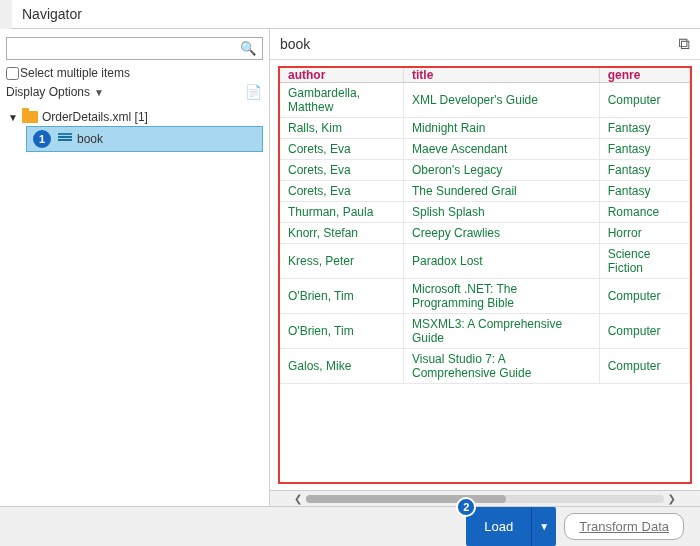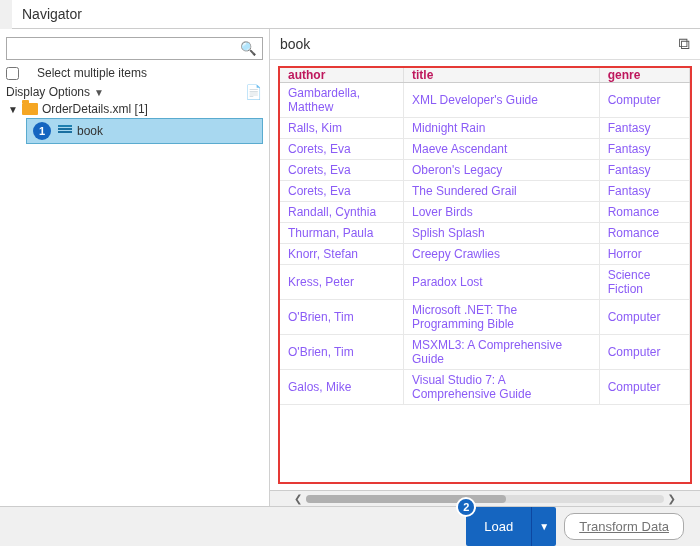--- a/index.html
+++ b/index.html
@@ -60,35 +60,35 @@
       background: none;
       border: none;
       cursor: pointer;
       padding: 3px 5px;
       color: #555;
     }
 
     .select-multiple {
       display: flex;
       align-items: center;
-      gap: 18px;
+      gap: 1px;
       margin-bottom: 4px;
       font-size: 12px;
       color: #333;
     }
     .select-multiple input[type=checkbox] {
       width: 13px;
       height: 13px;
     }
 
     .display-options-row {
       display: flex;
       align-items: center;
       gap: 4px;
-      margin-bottom: 0;
+      margin-bottom: 8px;
       font-size: 12px;
       color: #333;
     }
     .display-options-row .dropdown-arrow {
       font-size: 10px;
       color: #555;
     }
     .display-options-row .icon-btn {
       margin-left: auto;
       background: none;
@@ -227,21 +227,21 @@
       padding: 0 8px;
       text-align: left;
       font-weight: 600;
       color: #be185d;
       margin-top: 48px;
     }
     .data-table tbody tr td {
       border-bottom: 1px solid #e8e8e8;
       border-right: 1px solid #e8e8e8;
       padding: 3px 8px;
-      color: #8b5cf6;
+      color: #15803d;
     }
 
     
     .hscroll-bar {
       height: 16px;
       background: #f0f0f0;
       border-top: 1px solid #ccc;
       display: flex;
       align-items: center;
       padding: 0 20px;
@@ -424,25 +424,20 @@
             </tr>
             <tr>
               <td>Corets, Eva</td>
               <td>Oberon's Legacy</td>
               <td>Fantasy</td>
             </tr>
             <tr>
               <td>Corets, Eva</td>
               <td>The Sundered Grail</td>
               <td>Fantasy</td>
-            </tr>
-            <tr>
-              <td>Randall, Cynthia</td>
-              <td>Lover Birds</td>
-              <td>Romance</td>
             </tr>
             <tr>
               <td>Thurman, Paula</td>
               <td>Splish Splash</td>
               <td>Romance</td>
             </tr>
             <tr>
               <td>Knorr, Stefan</td>
               <td>Creepy Crawlies</td>
               <td>Horror</td>

